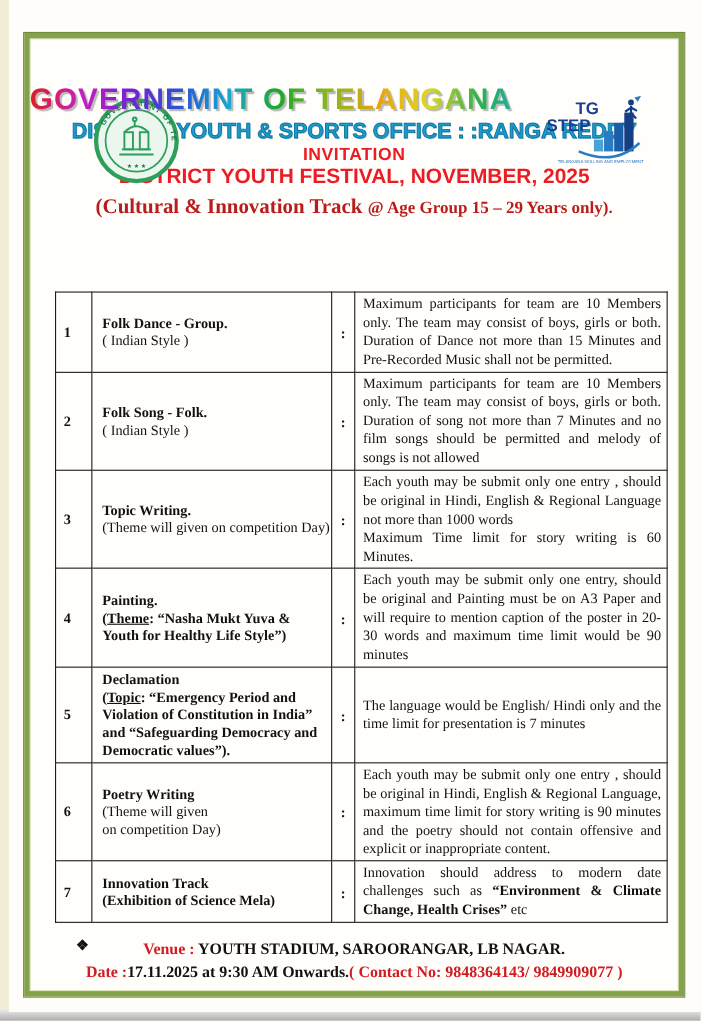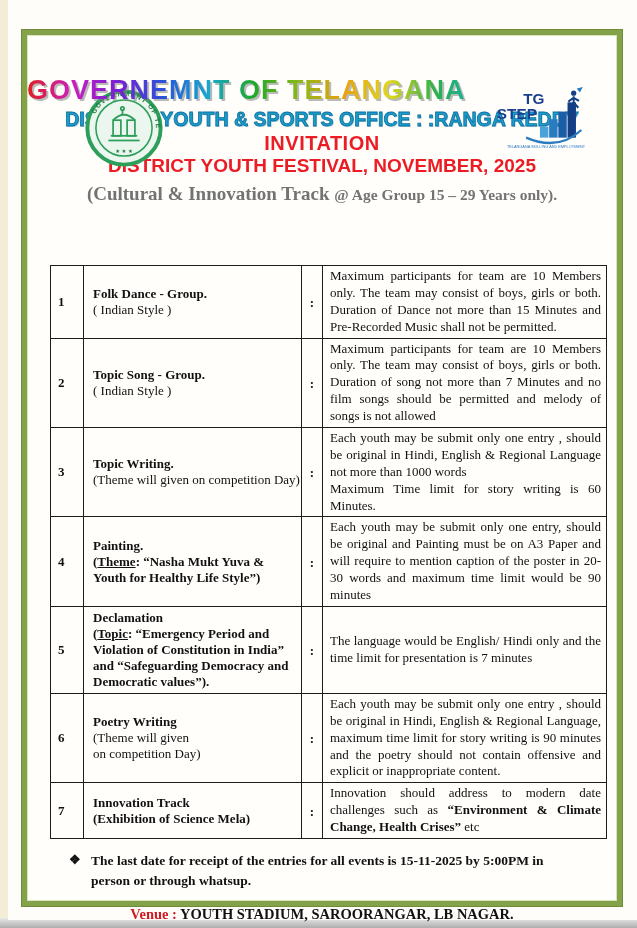--- a/index.html
+++ b/index.html
@@ -39,29 +39,29 @@
     text-align:center; margin-top:2px;
     font-family:"Liberation Sans","DejaVu Sans",sans-serif;
     font-weight:bold; font-size:19.5px; letter-spacing:0px;
     color:#1a9cc9; -webkit-text-stroke:0.8px #0e6fa0;
     text-shadow:1px 1px 0 #bcd6e2;
     white-space:nowrap;
   }
   .title-invitation {
     text-align:center; margin-top:1px;
     font-family:"Liberation Sans","DejaVu Sans",sans-serif;
-    font-weight:bold; font-size:20px; color:#ec1c24; letter-spacing:0.5px;
+    font-weight:bold; font-size:16px; color:#ec1c24; letter-spacing:0.5px;
   }
   .title-festival {
     text-align:center; margin-top:0px;
     font-family:"Liberation Sans","DejaVu Sans",sans-serif;
     font-weight:bold; font-size:19px; color:#ec1c24; letter-spacing:0px;
     white-space:nowrap;
   }
-  .subtitle { text-align:center; margin-top:6px; font-weight:bold; color:#737373; white-space:nowrap;}
+  .subtitle { text-align:center; margin-top:6px; font-weight:bold; color:#b91c1c; white-space:nowrap;}
   .subtitle .big { font-size:19px; }
   .subtitle .small { font-size:15.5px; }
   
   table.events {
     border-collapse:collapse; table-layout:fixed;
     margin:12px 0 0 23px; width:556px;
     font-size:13px; color:#111;
   }
   table.events td { border:1.6px solid #1c1c1c; vertical-align:middle; }
   col.c1{width:33px;} col.c2{width:218px;} col.c3{width:21px;} col.c4{width:284px;}
@@ -164,21 +164,21 @@
           <div class="ev-t">Folk Dance - Group.</div>
           <div class="ev-s">( Indian Style )</div>
         </td>
         <td class="c-col">:</td>
         <td class="c-desc">Maximum participants for team are 10 Members only.  The team may consist of boys, girls or both. Duration of Dance not more than 15 Minutes and Pre-Recorded Music shall not be permitted.</td>
       </tr>
 
       <tr class="r2">
         <td class="c-num">2</td>
         <td class="c-ev">
-          <div class="ev-t">Topic Song - Group.</div>
+          <div class="ev-t">Folk Song - Folk.</div>
           <div class="ev-s">( Indian Style )</div>
         </td>
         <td class="c-col">:</td>
         <td class="c-desc">Maximum participants for team are 10 Members only.  The team may consist of boys, girls or both. Duration of song  not more than 7 Minutes and no film songs should be permitted and melody of songs is not allowed</td>
       </tr>
 
       <tr class="r3">
         <td class="c-num">3</td>
         <td class="c-ev">
           <div class="ev-t">Topic Writing.</div>
@@ -231,21 +231,20 @@
           <div class="ev-s bold">(Exhibition of Science Mela)</div>
         </td>
         <td class="c-col">:</td>
         <td class="c-desc"><span>Innovation should address to modern date challenges such as </span><b>“Environment &amp;  Climate Change, Health Crises”</b><span> etc</span></td>
       </tr>
     </tbody>
       </table>
 
     <div class="deadline">
       <span class="bullet">❖</span>
-      <span>The last date for receipt of the entries for all events is 15-11-2025  by 5:00PM in person or through whatsup.</span>
     </div>
 
     <div class="flines">
       <div class="line"><span class="red">Venue :</span><span> YOUTH STADIUM, SAROORANGAR, LB NAGAR.</span></div>
       <div class="line"><span class="red">Date  :</span><span>17.11.2025 at 9:30 AM Onwards.</span><span class="red">( Contact No: 9848364143/ 9849909077 )</span></div>
 
     </div>
 
   </div>
 </div>

